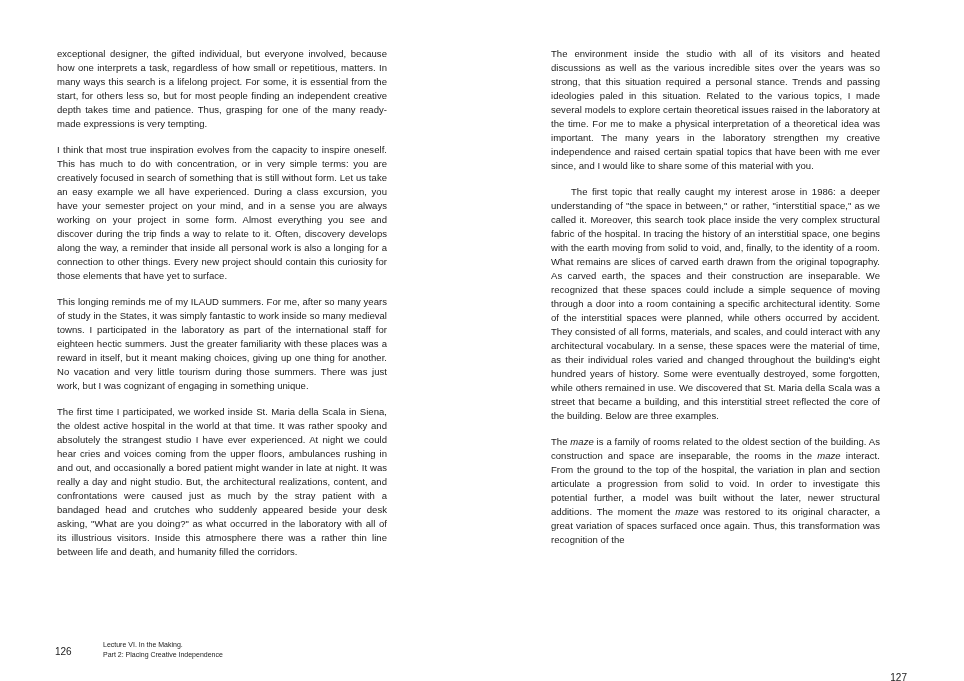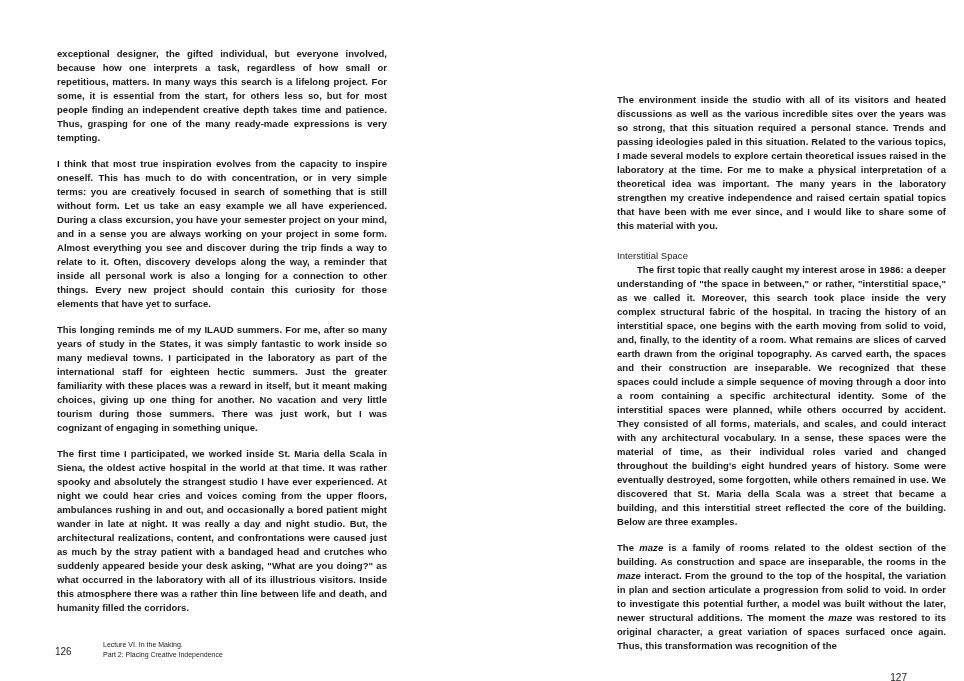--- a/index.html
+++ b/index.html
@@ -23,24 +23,23 @@
   .text-col {
     position: absolute;
     top: 47px;
     width: 330px;
     font-size: 9.5px;
     line-height: 14px;
     text-align: justify;
     letter-spacing: 0.04px;
   }
   .col-left  { left: 57px; }
-  .col-right { left: 617px; width: 329px; margin-top: 46px; }
+  .col-right { left: 551px; width: 329px; }
   .text-col p {
     margin: 0 0 12px 0;
-    font-weight: bold;
   }
   .section-heading {
     margin: 16px 0 0 0;
     font-size: 9.5px;
     line-height: 14px;
     font-weight: normal;
     text-align: left;
   }
   .indent-first {
     text-indent: 20px;
@@ -79,21 +78,20 @@
 
   <div class="text-col col-left">
     <p>exceptional designer, the gifted individual, but everyone involved, because how one interprets a task, regardless of how small or repetitious, matters. In many ways this search is a lifelong project. For some, it is essential from the start, for others less so, but for most people finding an independent creative depth takes time and patience. Thus, grasping for one of the many ready-made expressions is very tempting.</p>
     <p>I think that most true inspiration evolves from the capacity to inspire oneself. This has much to do with concentration, or in very simple terms: you are creatively focused in search of something that is still without form. Let us take an easy example we all have experienced. During a class excursion, you have your semester project on your mind, and in a sense you are always working on your project in some form. Almost everything you see and discover during the trip finds a way to relate to it. Often, discovery develops along the way, a reminder that inside all personal work is also a longing for a connection to other things. Every new project should contain this curiosity for those elements that have yet to surface.</p>
     <p>This longing reminds me of my ILAUD summers. For me, after so many years of study in the States, it was simply fantastic to work inside so many medieval towns. I participated in the laboratory as part of the international staff for eighteen hectic summers. Just the greater familiarity with these places was a reward in itself, but it meant making choices, giving up one thing for another. No vacation and very little tourism during those summers. There was just work, but I was cognizant of engaging in something unique.</p>
     <p>The first time I participated, we worked inside St. Maria della Scala in Siena, the oldest active hospital in the world at that time. It was rather spooky and absolutely the strangest studio I have ever experienced. At night we could hear cries and voices coming from the upper floors, ambulances rushing in and out, and occasionally a bored patient might wander in late at night. It was really a day and night studio. But, the architectural realizations, content, and confrontations were caused just as much by the stray patient with a bandaged head and crutches who suddenly appeared beside your desk asking, "What are you doing?" as what occurred in the laboratory with all of its illustrious visitors. Inside this atmosphere there was a rather thin line between life and death, and humanity filled the corridors.</p>
   </div>
 
   <div class="text-col col-right">
     <p>The environment inside the studio with all of its visitors and heated discussions as well as the various incredible sites over the years was so strong, that this situation required a personal stance. Trends and passing ideologies paled in this situation. Related to the various topics, I made several models to explore certain theoretical issues raised in the laboratory at the time. For me to make a physical interpretation of a theoretical idea was important. The many years in the laboratory strengthen my creative independence and raised certain spatial topics that have been with me ever since, and I would like to share some of this material with you.</p>
-    <h2 class="section-heading">Interstitial Space</h2>
     <p class="indent-first">The first topic that really caught my interest arose in 1986: a deeper understanding of "the space in between," or rather, "interstitial space," as we called it. Moreover, this search took place inside the very complex structural fabric of the hospital. In tracing the history of an interstitial space, one begins with the earth moving from solid to void, and, finally, to the identity of a room. What remains are slices of carved earth drawn from the original topography. As carved earth, the spaces and their construction are inseparable. We recognized that these spaces could include a simple sequence of moving through a door into a room containing a specific architectural identity. Some of the interstitial spaces were planned, while others occurred by accident. They consisted of all forms, materials, and scales, and could interact with any architectural vocabulary. In a sense, these spaces were the material of time, as their individual roles varied and changed throughout the building's eight hundred years of history. Some were eventually destroyed, some forgotten, while others remained in use. We discovered that St. Maria della Scala was a street that became a building, and this interstitial street reflected the core of the building. Below are three examples.</p>
     <p><span>The </span><i>maze</i><span> is a family of rooms related to the oldest section of the building. As construction and space are inseparable, the rooms in the </span><i>maze</i><span> interact. From the ground to the top of the hospital, the variation in plan and section articulate a progression from solid to void. In order to investigate this potential further, a model was built without the later, newer structural additions. The moment the </span><i>maze</i><span> was restored to its original character, a great variation of spaces surfaced once again. Thus, this transformation was recognition of the</span></p>
   </div>
 
   <div class="page-number page-number-left">126</div>
   <div class="footer-caption">
     <div>Lecture VI. In the Making.</div>
     <div>Part 2: Placing Creative Independence</div>
   </div>
 

